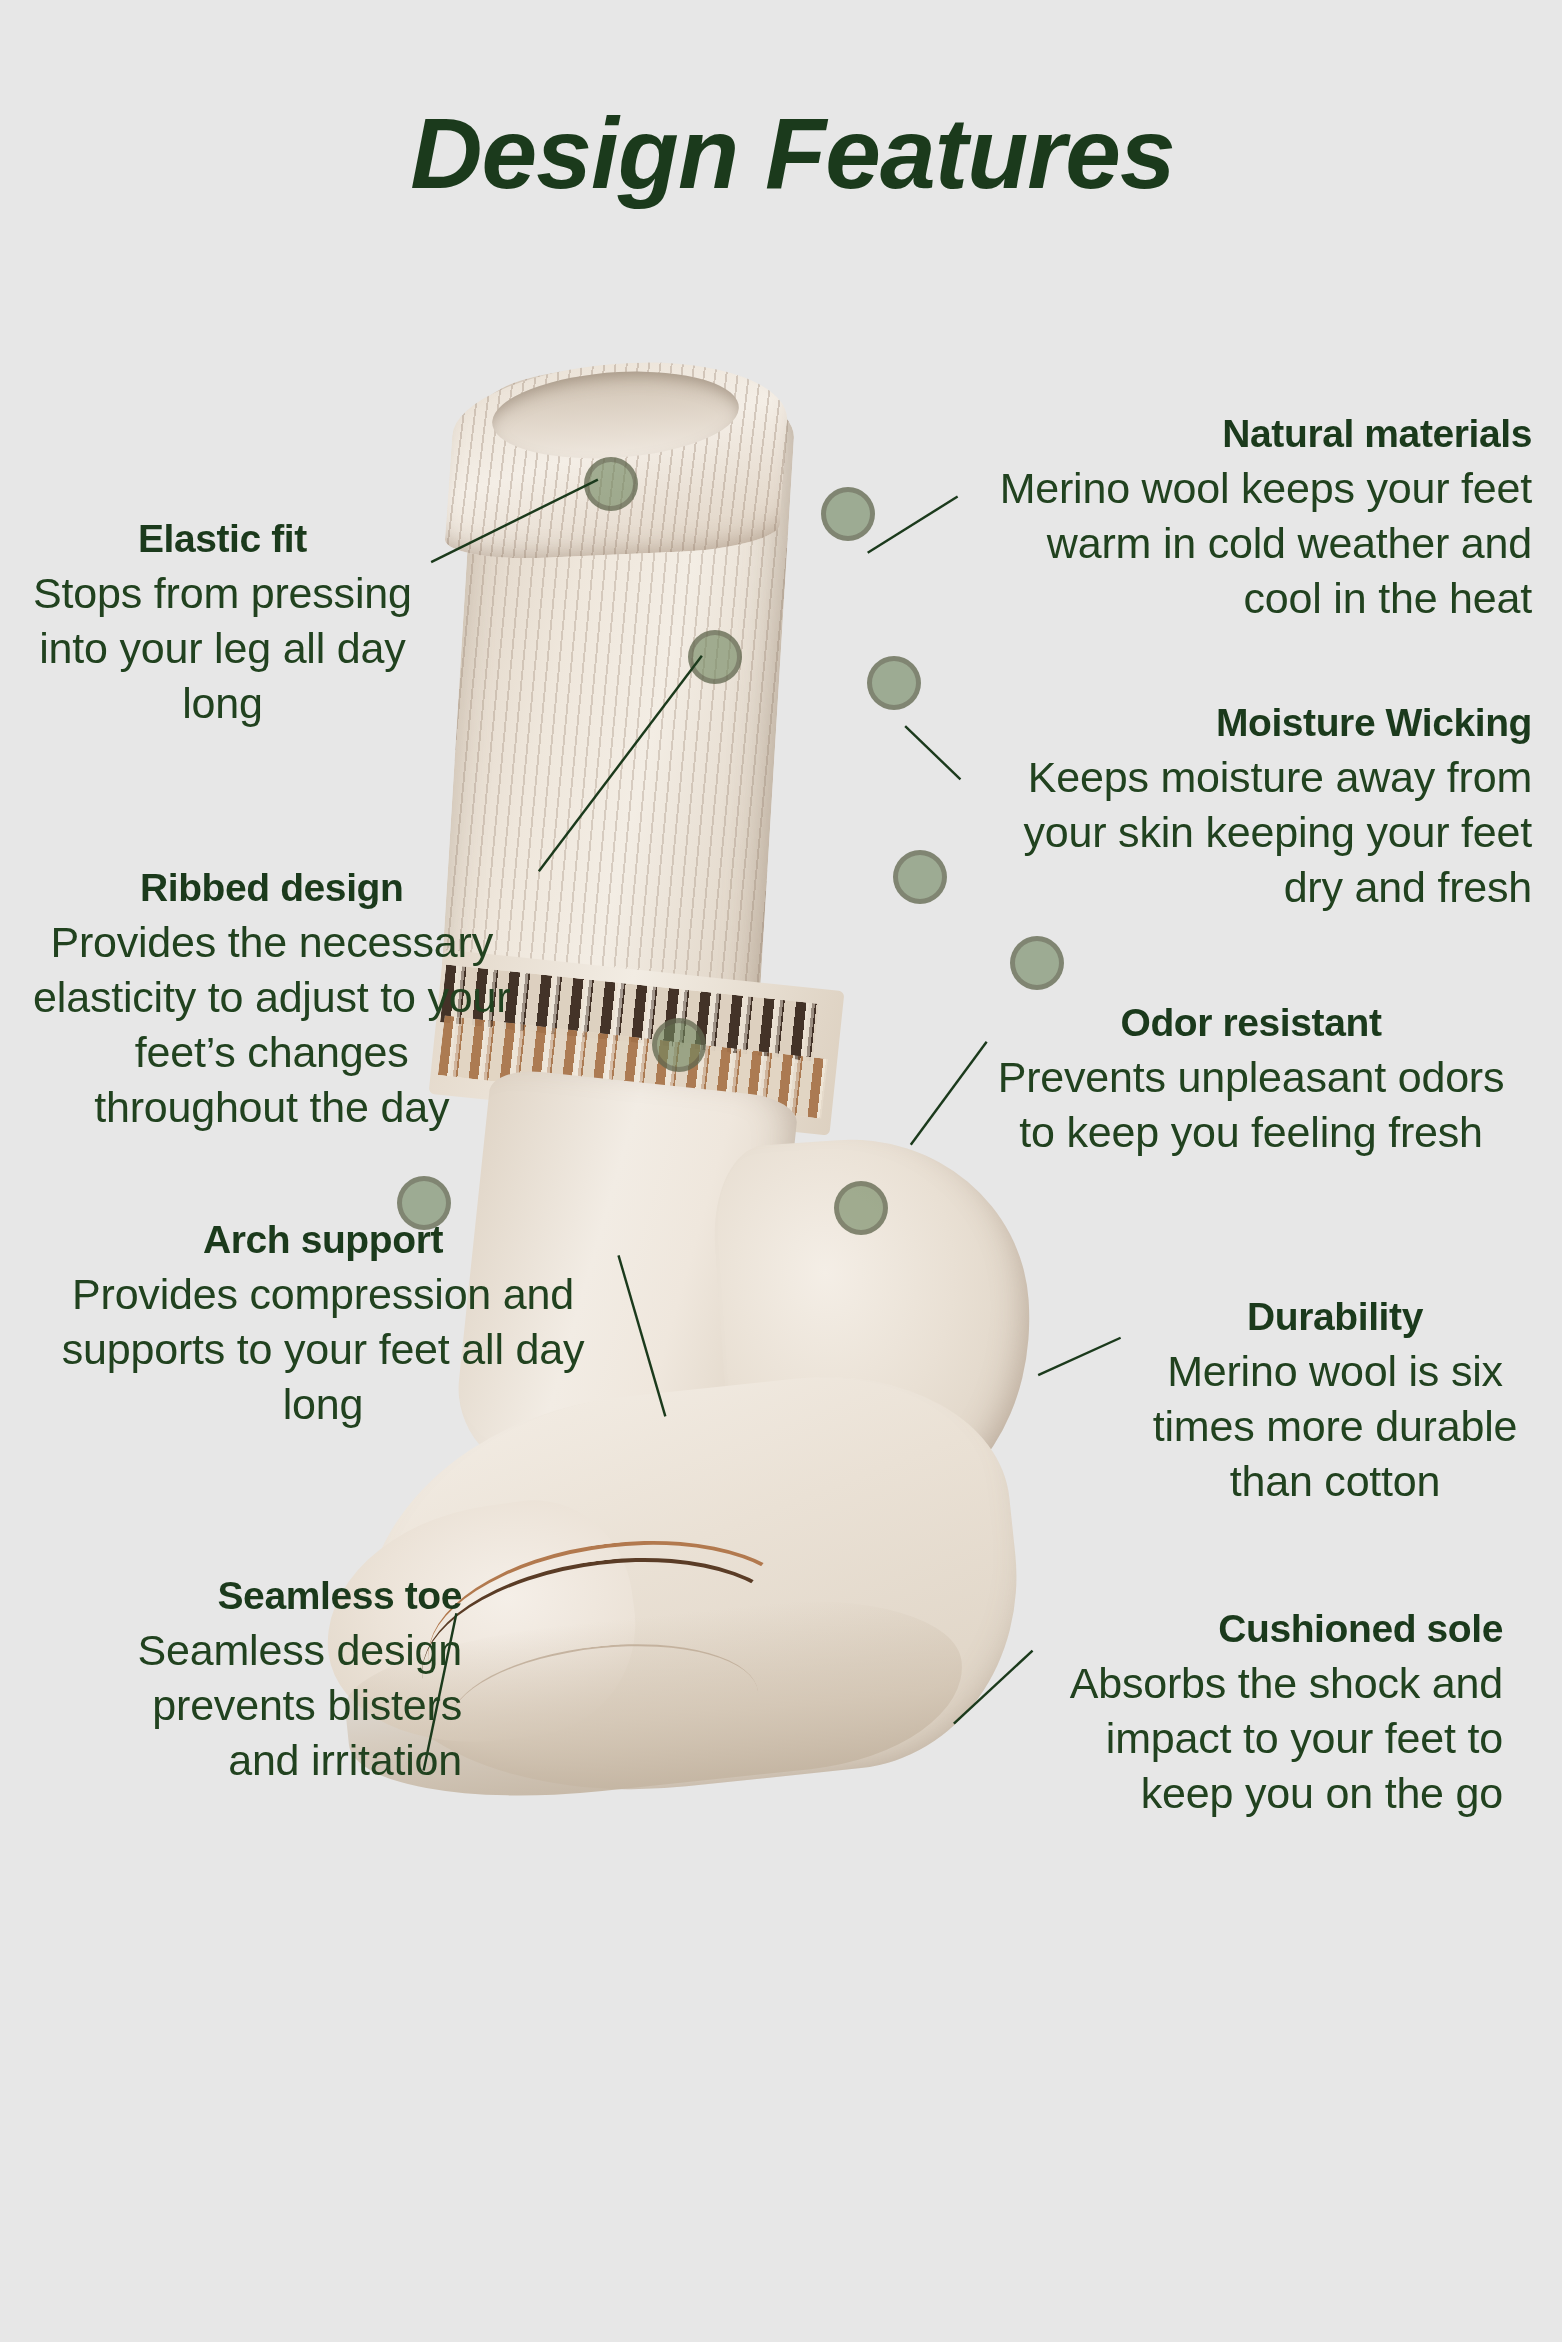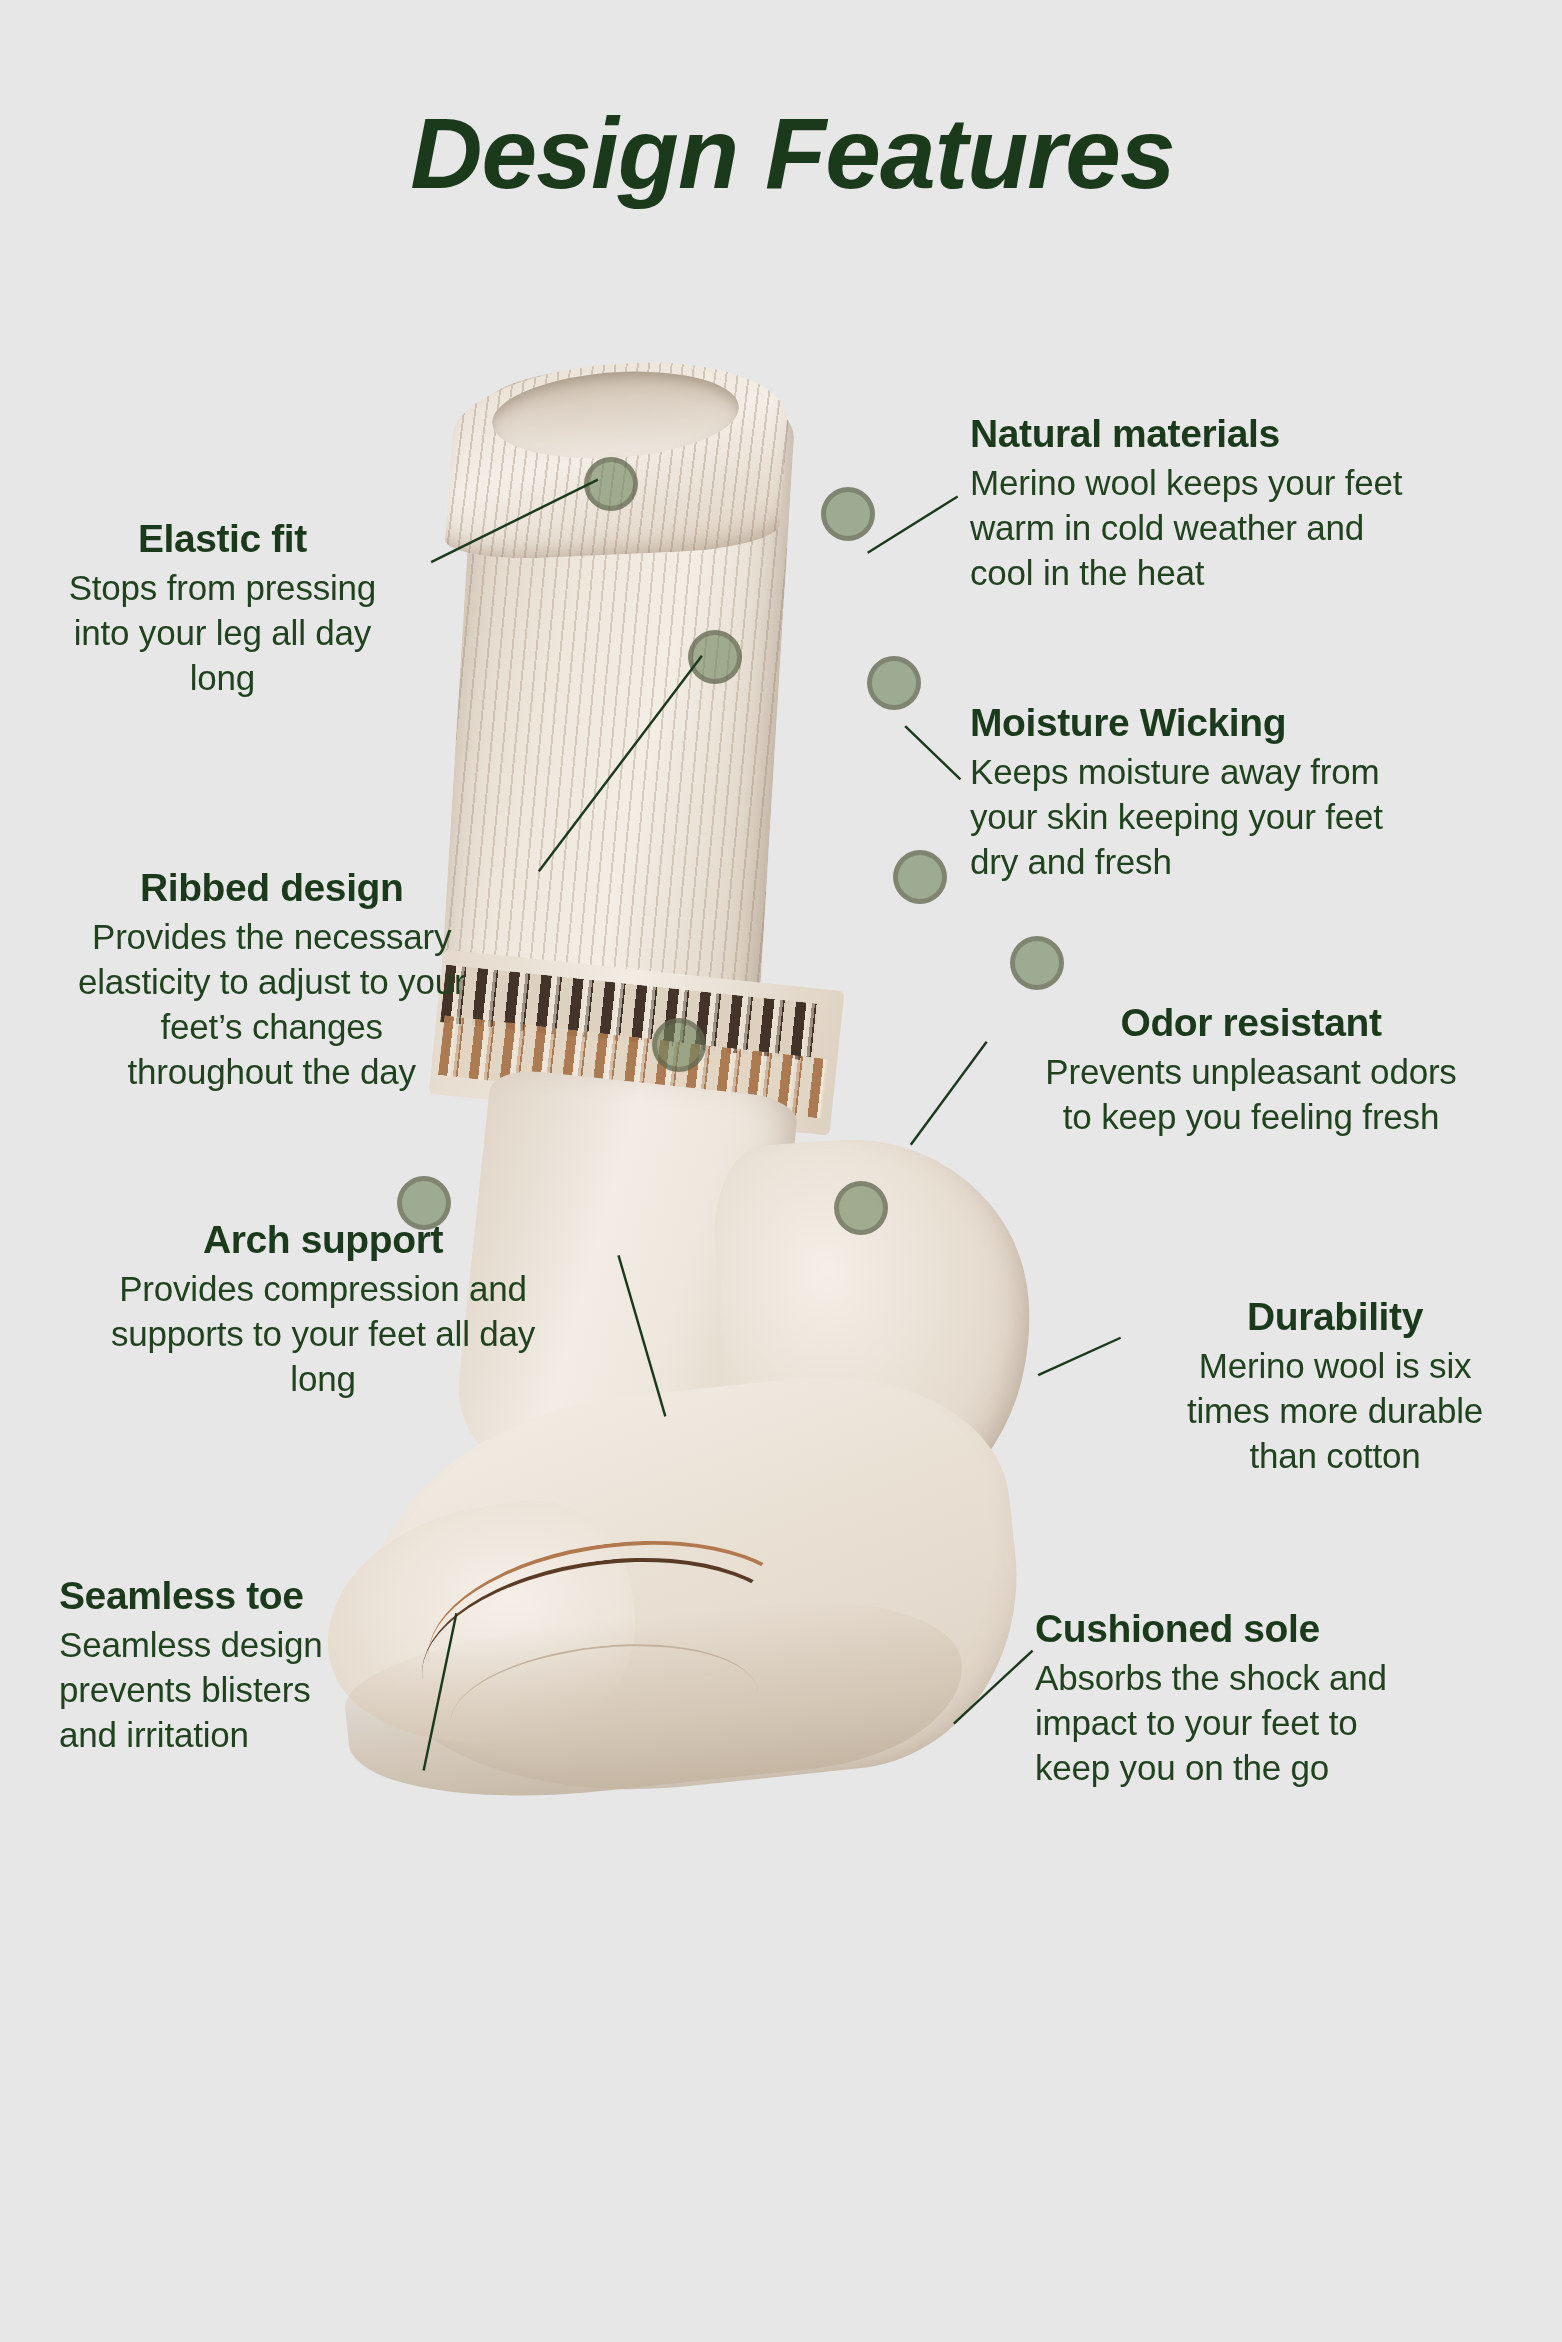--- a/index.html
+++ b/index.html
@@ -36,30 +36,30 @@
   .callout { position: absolute; }
   .callout .c-head {
     font-size: 39px;
     font-weight: bold;
     line-height: 1.12;
     color: #1b3a1c;
     letter-spacing: -0.4px;
     margin: 0 0 5.6px 0;
   }
   .callout .c-body {
-    font-size: 35px;
+    font-size: 43px;
     font-weight: normal;
     line-height: 1.28;
     color: #21421f;
     letter-spacing: -0.2px;
     margin: 0;
     white-space: pre-line;
   }
   .align-right { text-align: center; }
-  .align-left  { text-align: left; }
+  .align-left  { text-align: right; }
 
   
   #co-elastic   { left: 9.4px;  top: 517px;  width: 426px; }
   #co-ribbed    { left: 4.7px;   top: 839px;  width: 534px; margin-top: 27px; }
   #co-arch      { left: 28px;  top: 1218px; width: 590px; }
   #co-seamless  { left: 59px;  top: 1574px; width: 403px; }
 
   
   #co-natural   { left: 970px; top: 412px;  width: 562px; }
   #co-moisture  { left: 970px; top: 701px;  width: 562px; }

